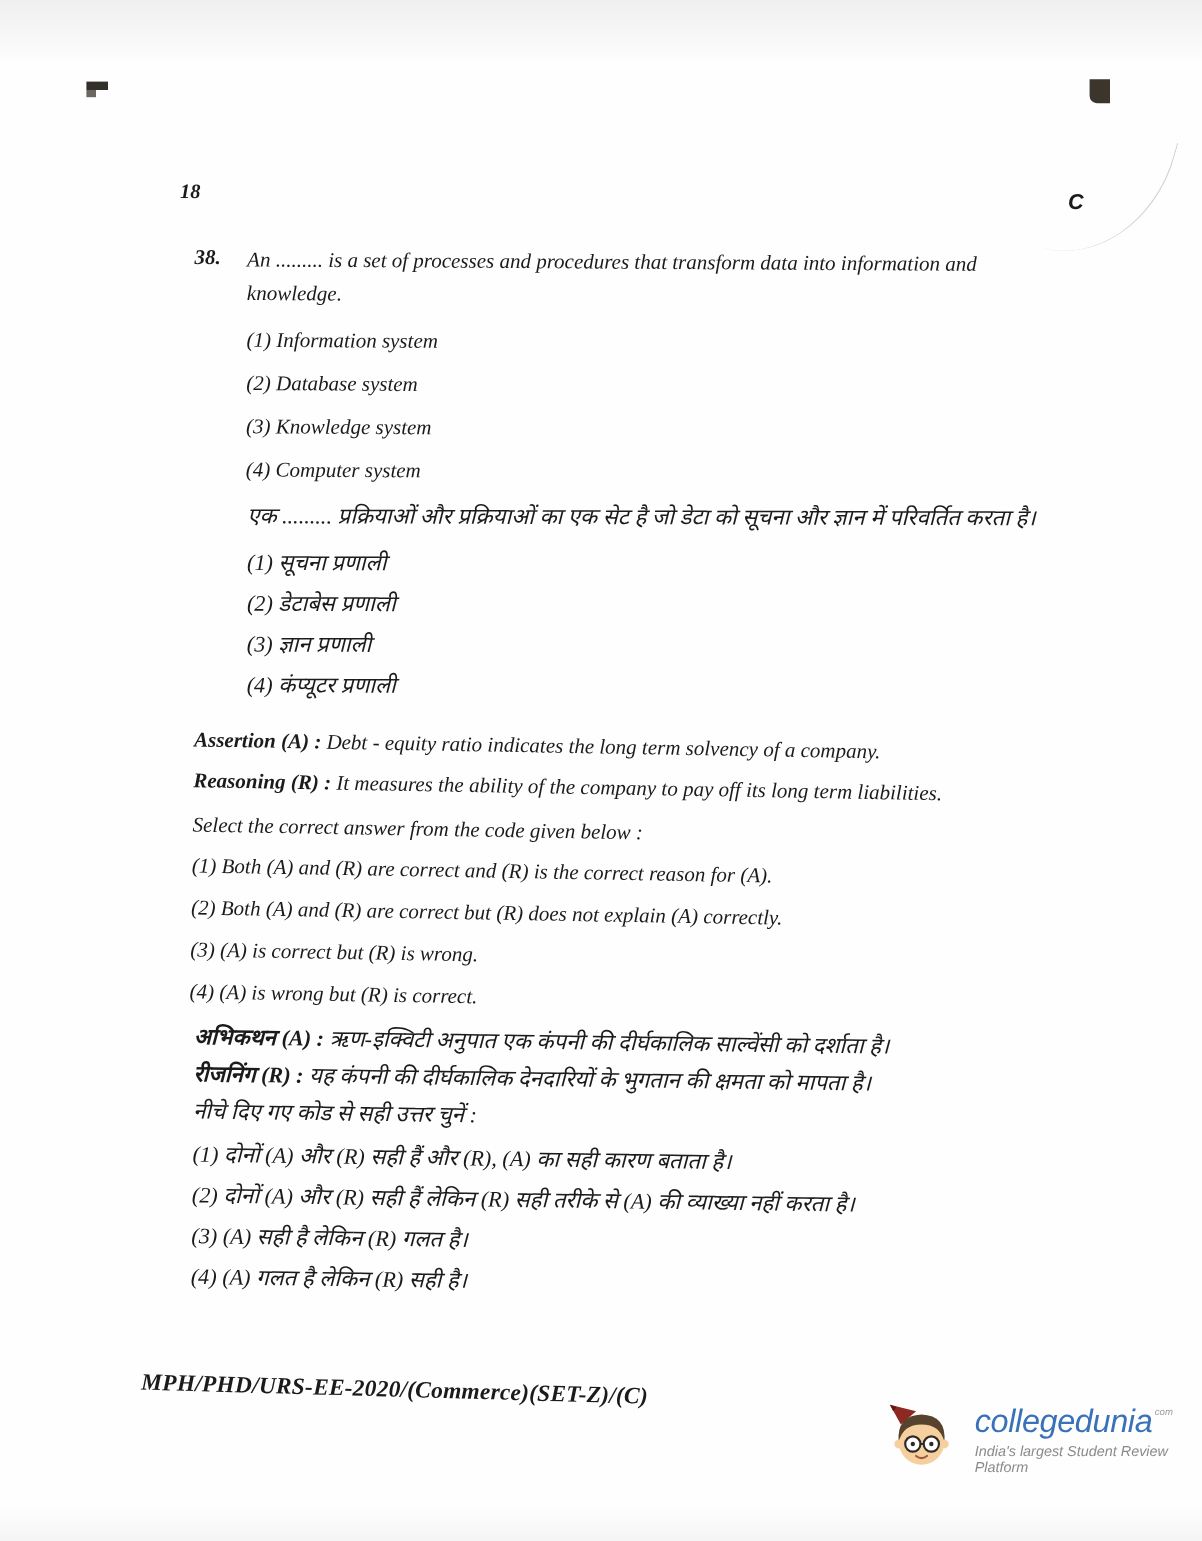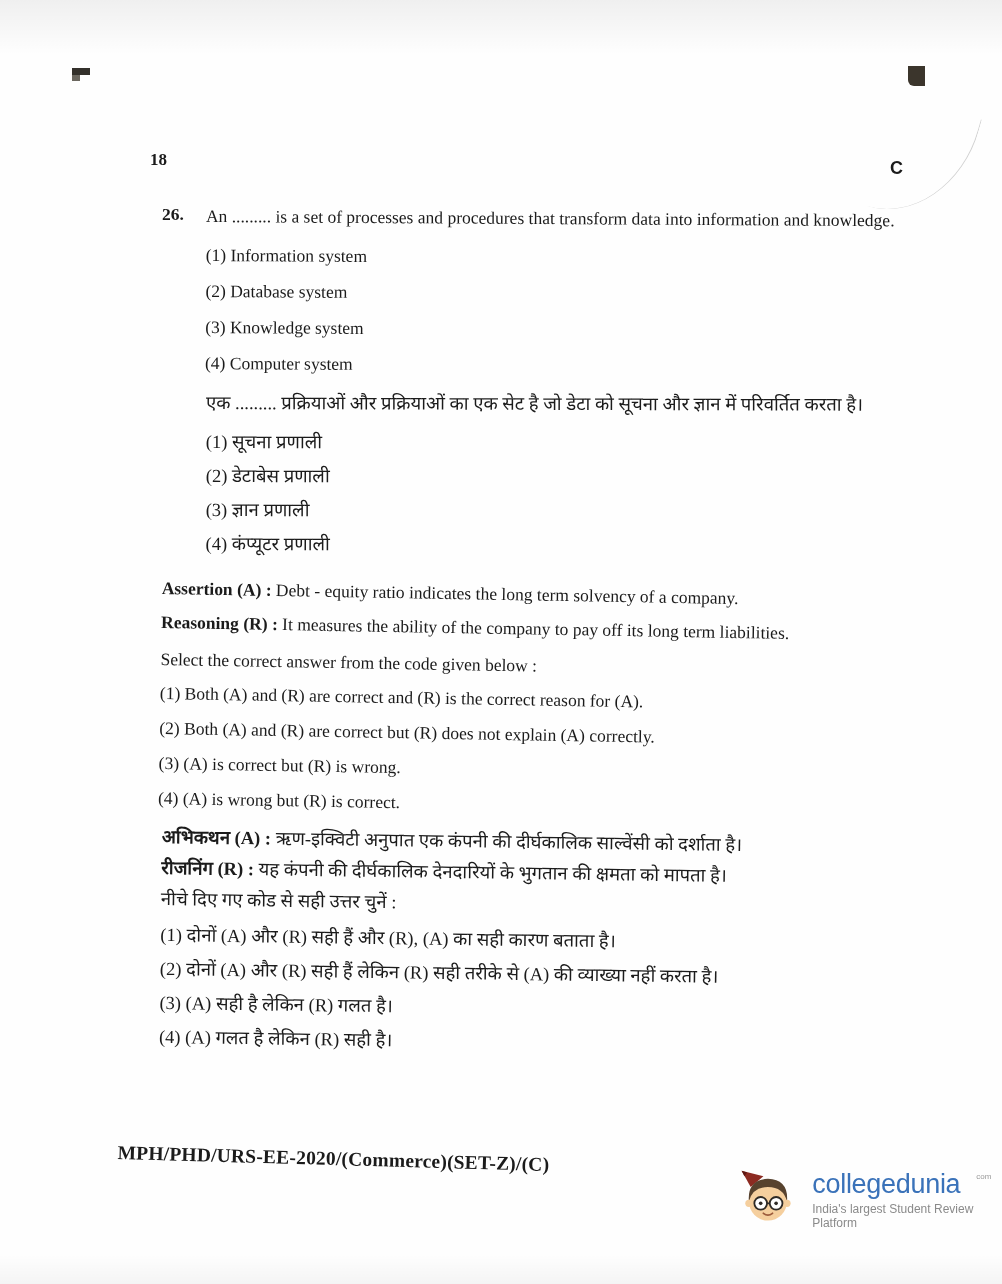--- a/index.html
+++ b/index.html
@@ -9,20 +9,21 @@
   }
   .page {
     position: relative;
     width: 1002px;
     height: 1284px;
     margin: 0 auto;
     background: #fefefe;
     overflow: hidden;
     font-family: "Liberation Serif", "DejaVu Serif", serif;
     color: #1b1b1b;
+    font-style: italic;
   }
   .page::before {
     content: "";
     position: absolute;
     left: 0; top: 0; right: 0; height: 55px;
     background: linear-gradient(180deg, rgba(0,0,0,0.06), rgba(0,0,0,0));
     pointer-events: none;
   }
   .page::after {
     content: "";
@@ -142,21 +143,21 @@
     font-family: "Liberation Sans", "DejaVu Sans", sans-serif;
     color: #3a72b9;
     font-size: 27px;
     line-height: 28px;
     letter-spacing: -0.3px;
   }
   .brand-sup {
     font-family: "Liberation Sans", "DejaVu Sans", sans-serif;
     color: #9a9a9a;
     font-size: 8px;
-    margin-left: 16px;
+    margin-left: 2px;
     margin-top: 2px;
   }
   .tagline {
     font-family: "Liberation Sans", "DejaVu Sans", sans-serif;
     color: #8a8a8a;
     font-size: 12px;
     margin-top: 4px;
   }
 </style>
 </head>
@@ -167,21 +168,21 @@
   <div class="crop-left"></div>
   <div class="crop-right"></div>
   <div class="scan-curve"></div>
 
   <div class="pagenum">18</div>
   <div class="setcode">C</div>
 
   <div class="content">
 
     <div class="q">
-      <div class="qnum">26.</div>
+      <div class="qnum">38.</div>
       <div class="qbody">
         <div class="block tilt-a">
           <p class="en-text">An ......... is a set of processes and procedures that transform data into information and knowledge.</p>
           <ul class="options">
             <li>(1) Information system</li>
             <li>(2) Database system</li>
             <li>(3) Knowledge system</li>
             <li>(4) Computer system</li>
           </ul>
         </div>

